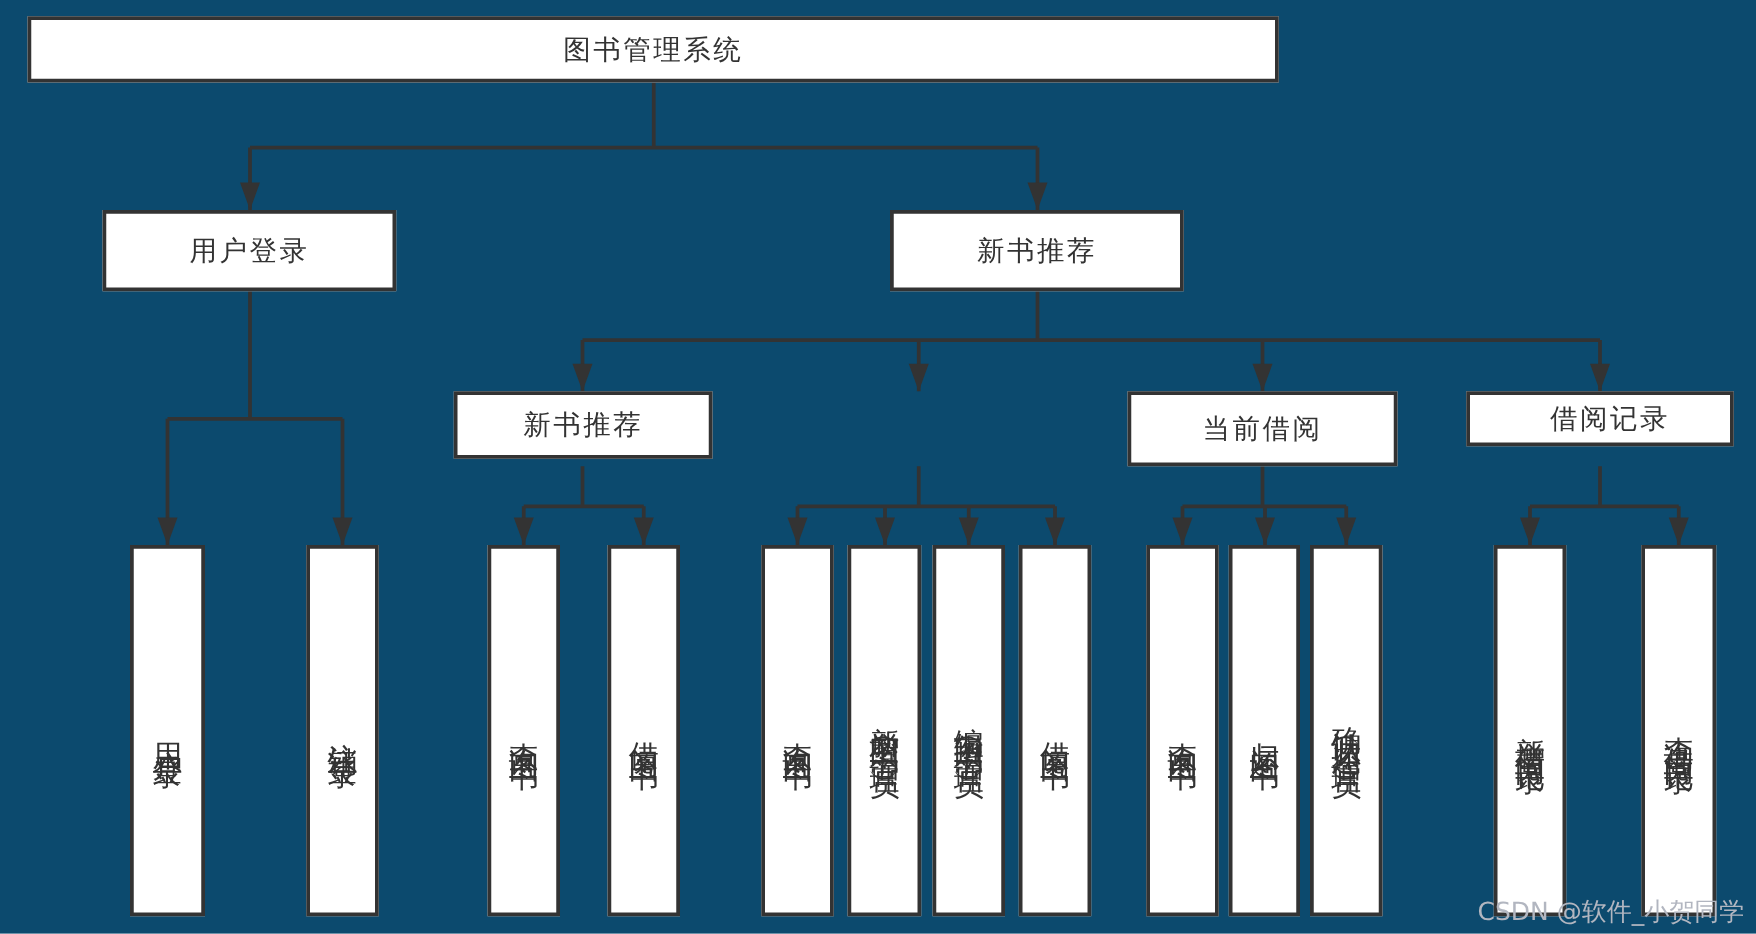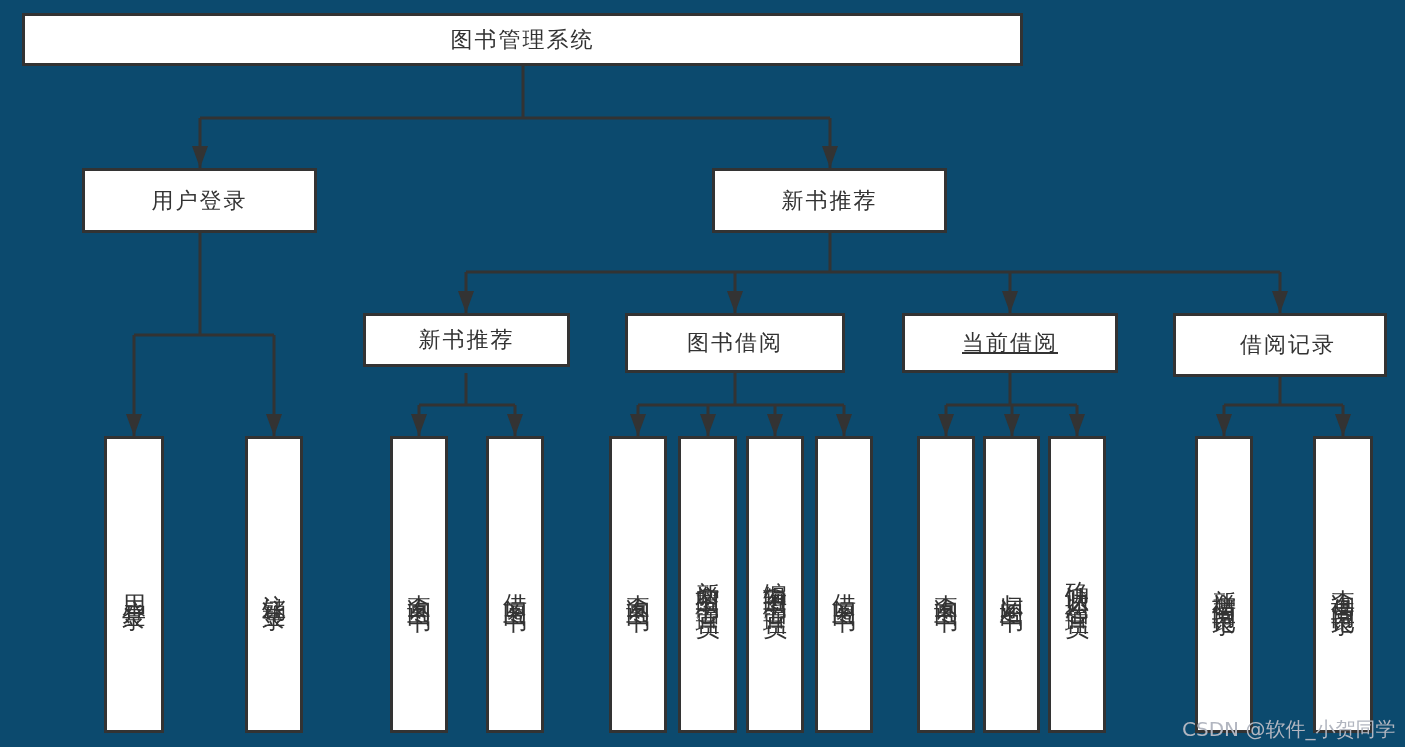--- a/index.html
+++ b/index.html
@@ -118,23 +118,22 @@
       <polygon points="1335,414 1351,414 1343,436"></polygon>
     </g>
   </svg>
 
   <div class="node h" style="left:22px; top:13px; width:1001px; height:53px;">图书管理系统</div>
 
   <div class="node h" style="left:82px; top:168px; width:235px; height:65px;">用户登录</div>
   <div class="node h" style="left:712px; top:168px; width:235px; height:65px;">新书推荐</div>
 
   <div class="node h" style="left:363px; top:313px; width:207px; height:54px;">新书推荐</div>
-  <div class="node h" style="left:625px; top:313px; width:220px; height:60px;">图书借阅</div>
-  <div class="node h" style="left:902px; top:313px; width:216px; height:60px;text-decoration:underline;">当前借阅</div>
-  <div class="node h" style="left:1173px; top:313px; width:214px; height:64px;padding-left:16px;">借阅记录</div>
+  <div class="node h" style="left:902px; top:313px; width:216px; height:60px;">当前借阅</div>
+  <div class="node h" style="left:1173px; top:313px; width:214px; height:44px;padding-left:16px;">借阅记录</div>
 
   <div class="node v" style="left:104px; top:436px; width:60px; height:297px;">
     <span class="vtext">用户登录</span>
   </div>
   <div class="node v" style="left:245px; top:436px; width:58px; height:297px;">
     <span class="vtext">注销登录</span>
   </div>
 
   <div class="node v" style="left:390px; top:436px; width:58px; height:297px;">
     <span class="vtext">查询图书</span>

